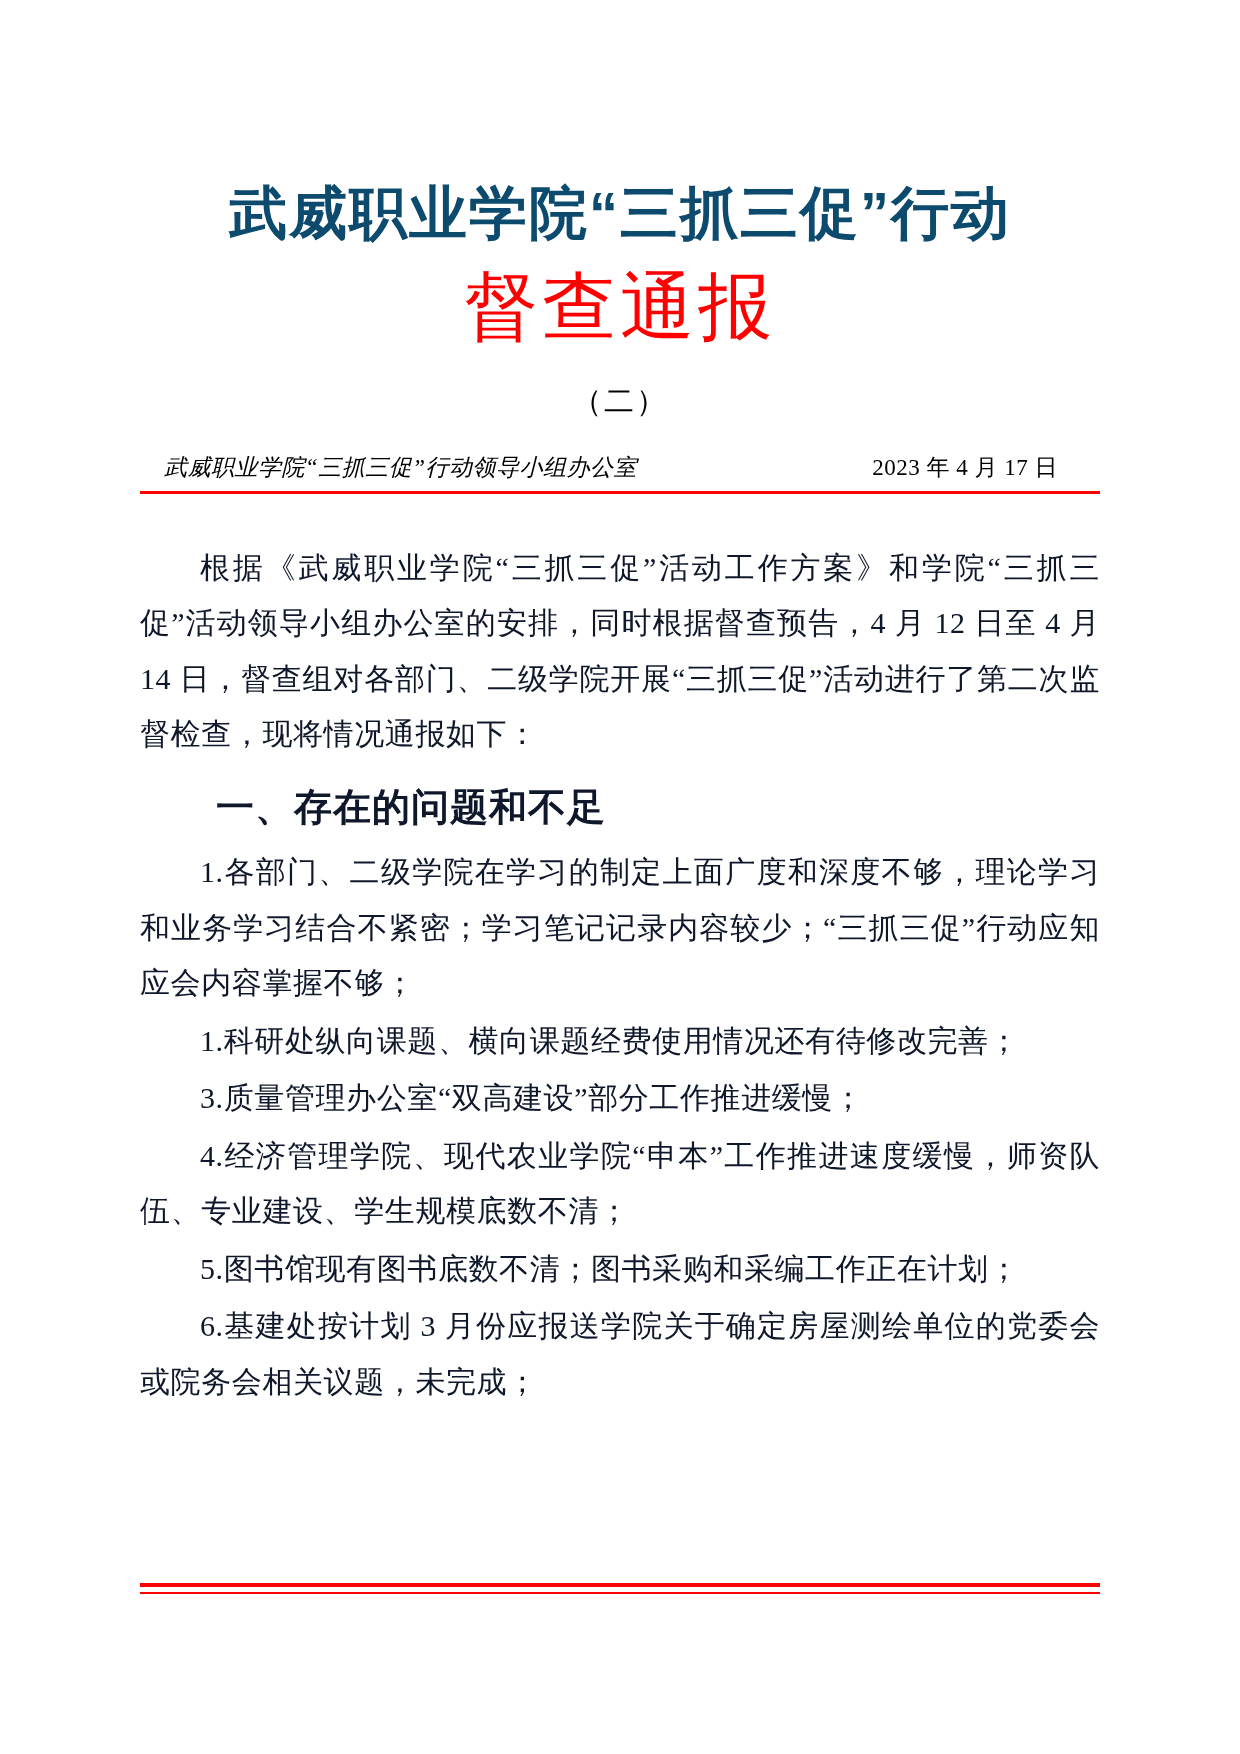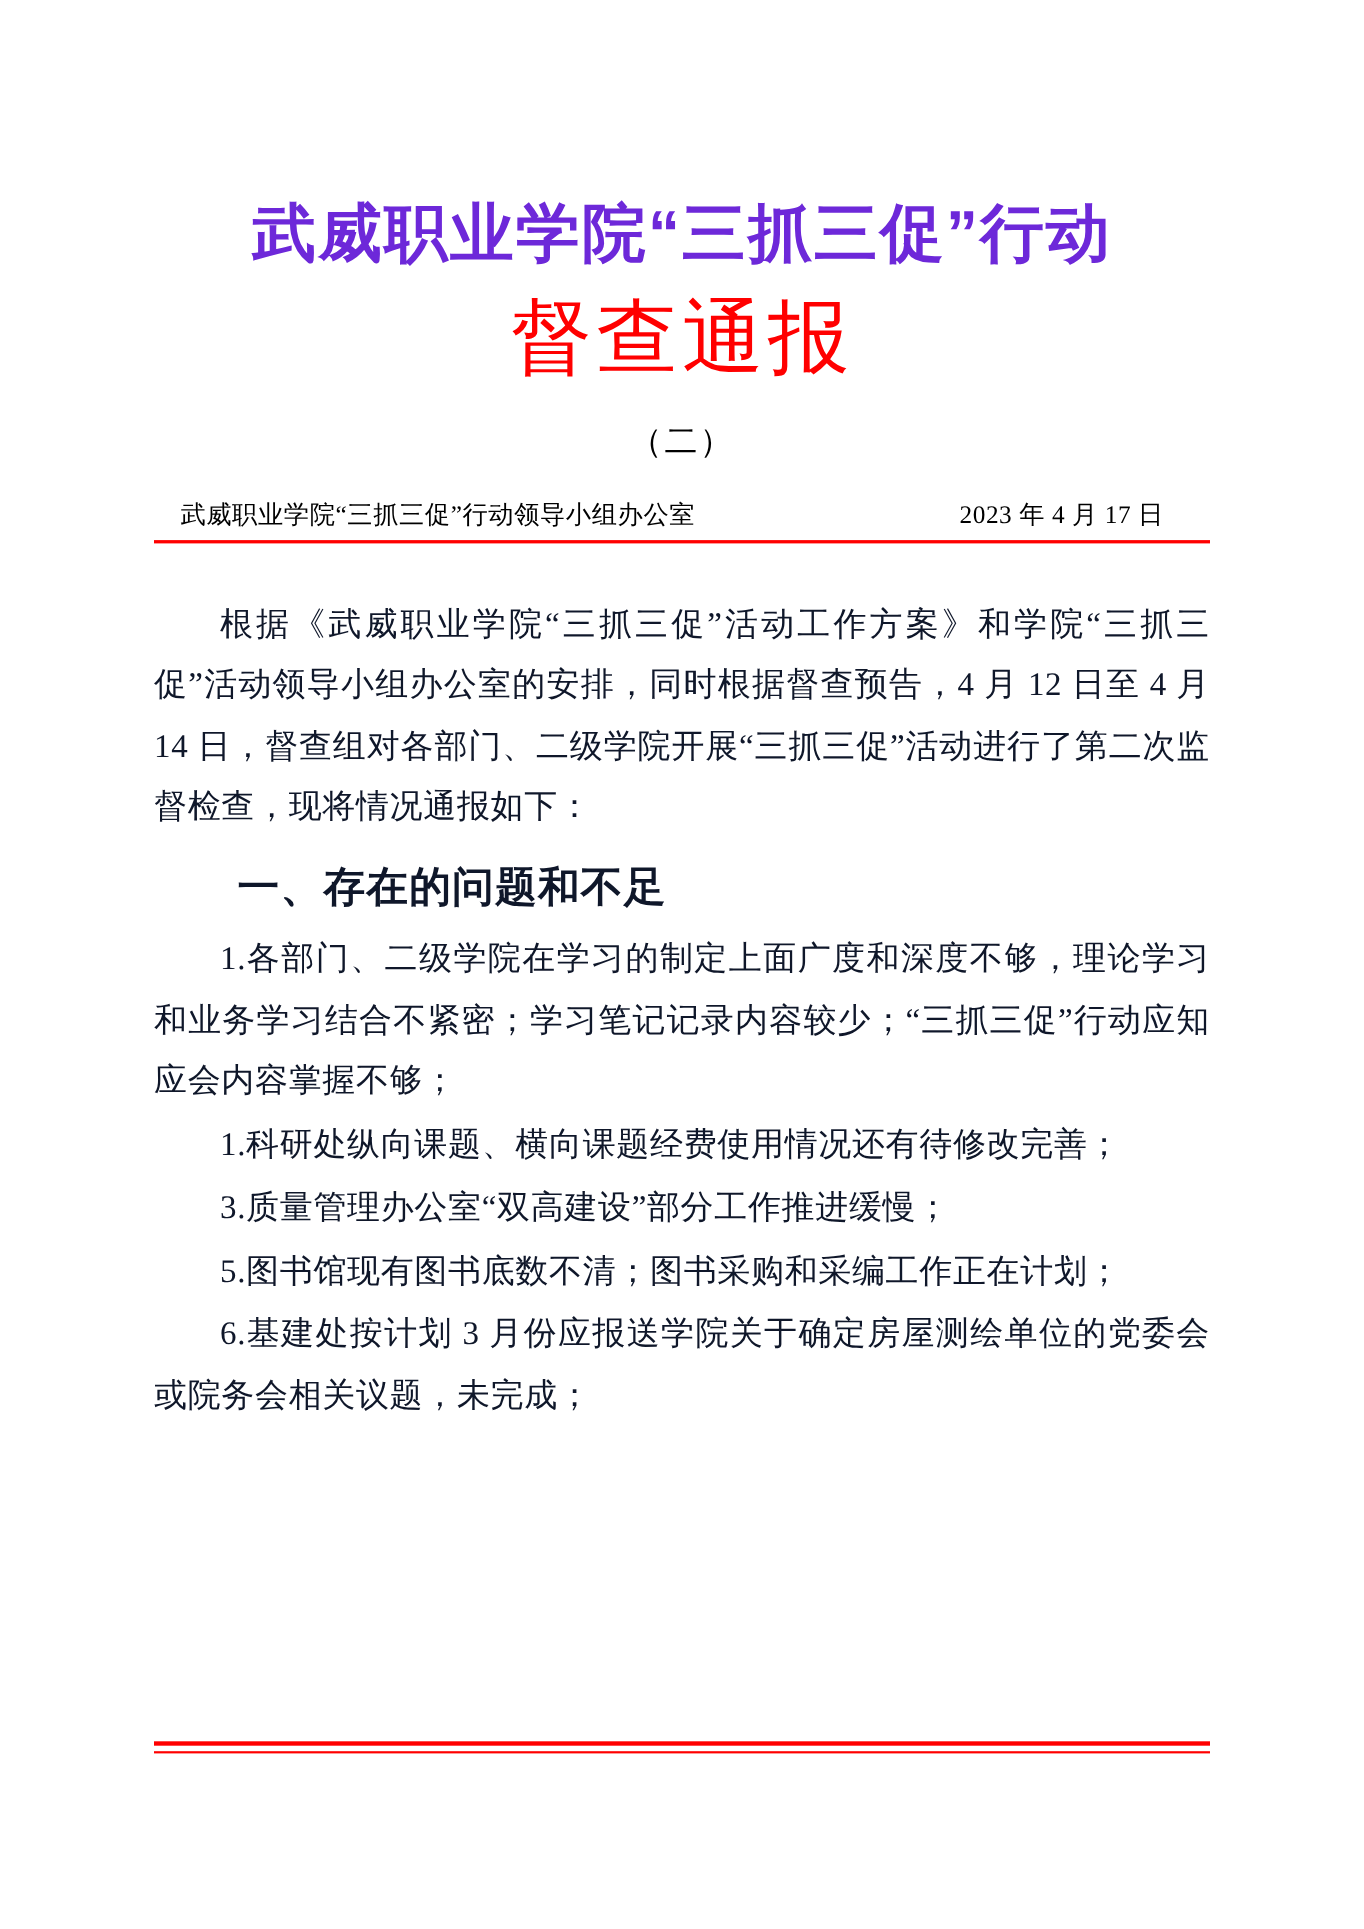--- a/index.html
+++ b/index.html
@@ -21,21 +21,21 @@
     left: 140px;
     top: 0;
     width: 960px;
     height: 1754px;
   }
   .title-block {
     padding-top: 180px;
     text-align: center;
   }
   .title-line1 {
-    color: #6d28d9;
+    color: #0c4a6e;
     font-family: "Liberation Sans", "DejaVu Sans", sans-serif;
     font-weight: bold;
     font-size: 58px;
     letter-spacing: 2px;
     line-height: 1.15;
     white-space: nowrap;
   }
   .title-line2 {
     color: #ff0000;
     font-family: "Liberation Sans", "DejaVu Sans", sans-serif;
@@ -57,20 +57,21 @@
     display: flex;
     justify-content: space-between;
     align-items: flex-end;
     font-size: 23px;
     color: #000000;
     padding: 0 24px 6px 24px;
     box-sizing: border-box;
   }
   .meta-left {
     letter-spacing: 0.5px;
+    font-style: italic;
   }
   .meta-right {
     letter-spacing: 0.5px;
     padding-right: 18px;
   }
   .red-rule {
     height: 3px;
     background: #ff0000;
     width: 100%;
     margin-top: 2px;
@@ -130,20 +131,21 @@
       <div class="meta-right">2023 年 4 月 17 日</div>
     </div>
     <div class="red-rule"></div>
 
     <div class="body-text">
       <p class="para">根据《武威职业学院“三抓三促”活动工作方案》和学院“三抓三促”活动领导小组办公室的安排，同时根据督查预告，4 月 12 日至 4 月 14 日，督查组对各部门、二级学院开展“三抓三促”活动进行了第二次监督检查，现将情况通报如下：</p>
       <p class="heading">一、存在的问题和不足</p>
       <p class="para">1.各部门、二级学院在学习的制定上面广度和深度不够，理论学习和业务学习结合不紧密；学习笔记记录内容较少；“三抓三促”行动应知应会内容掌握不够；</p>
       <p class="para">1.科研处纵向课题、横向课题经费使用情况还有待修改完善；</p>
       <p class="para">3.质量管理办公室“双高建设”部分工作推进缓慢；</p>
+      <p class="para">4.经济管理学院、现代农业学院“申本”工作推进速度缓慢，师资队伍、专业建设、学生规模底数不清；</p>
       <p class="para">5.图书馆现有图书底数不清；图书采购和采编工作正在计划；</p>
       <p class="para">6.基建处按计划 3 月份应报送学院关于确定房屋测绘单位的党委会或院务会相关议题，未完成；</p>
     </div>
 
   </div>
 
   <div class="footer-rules">
     <div class="footer-rule-thick"></div>
     <div class="footer-rule-thin"></div>
   </div>

